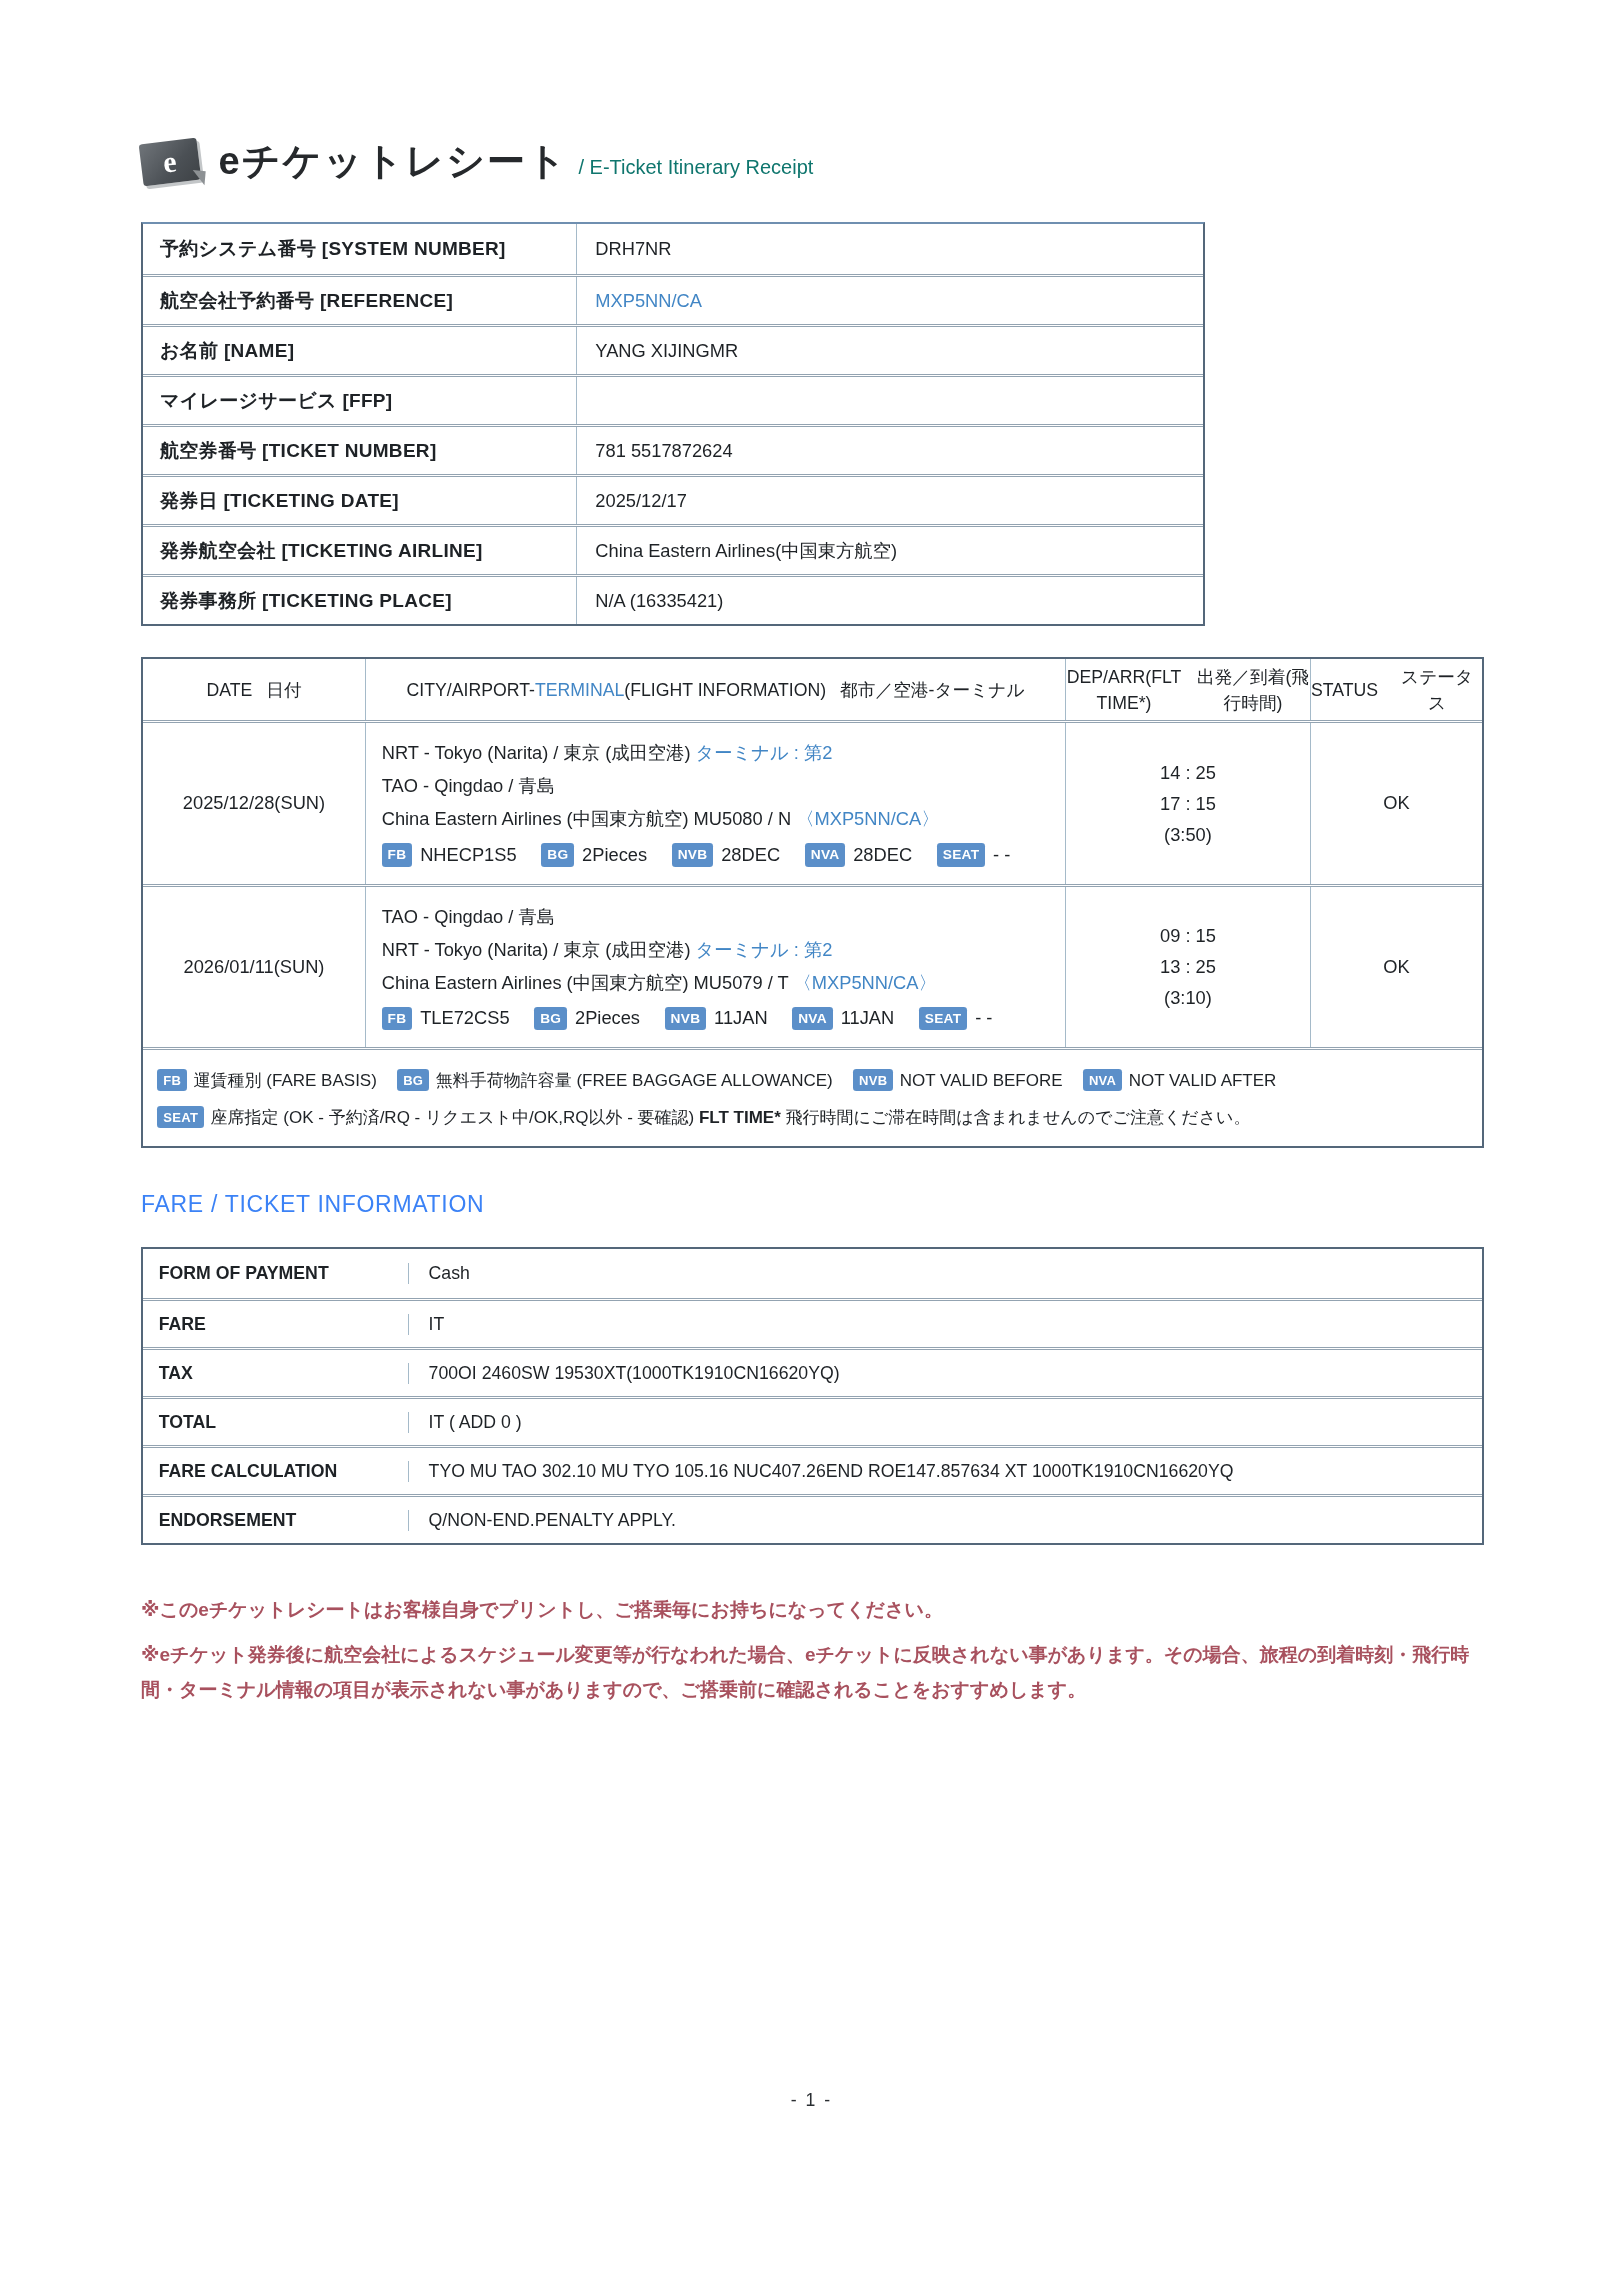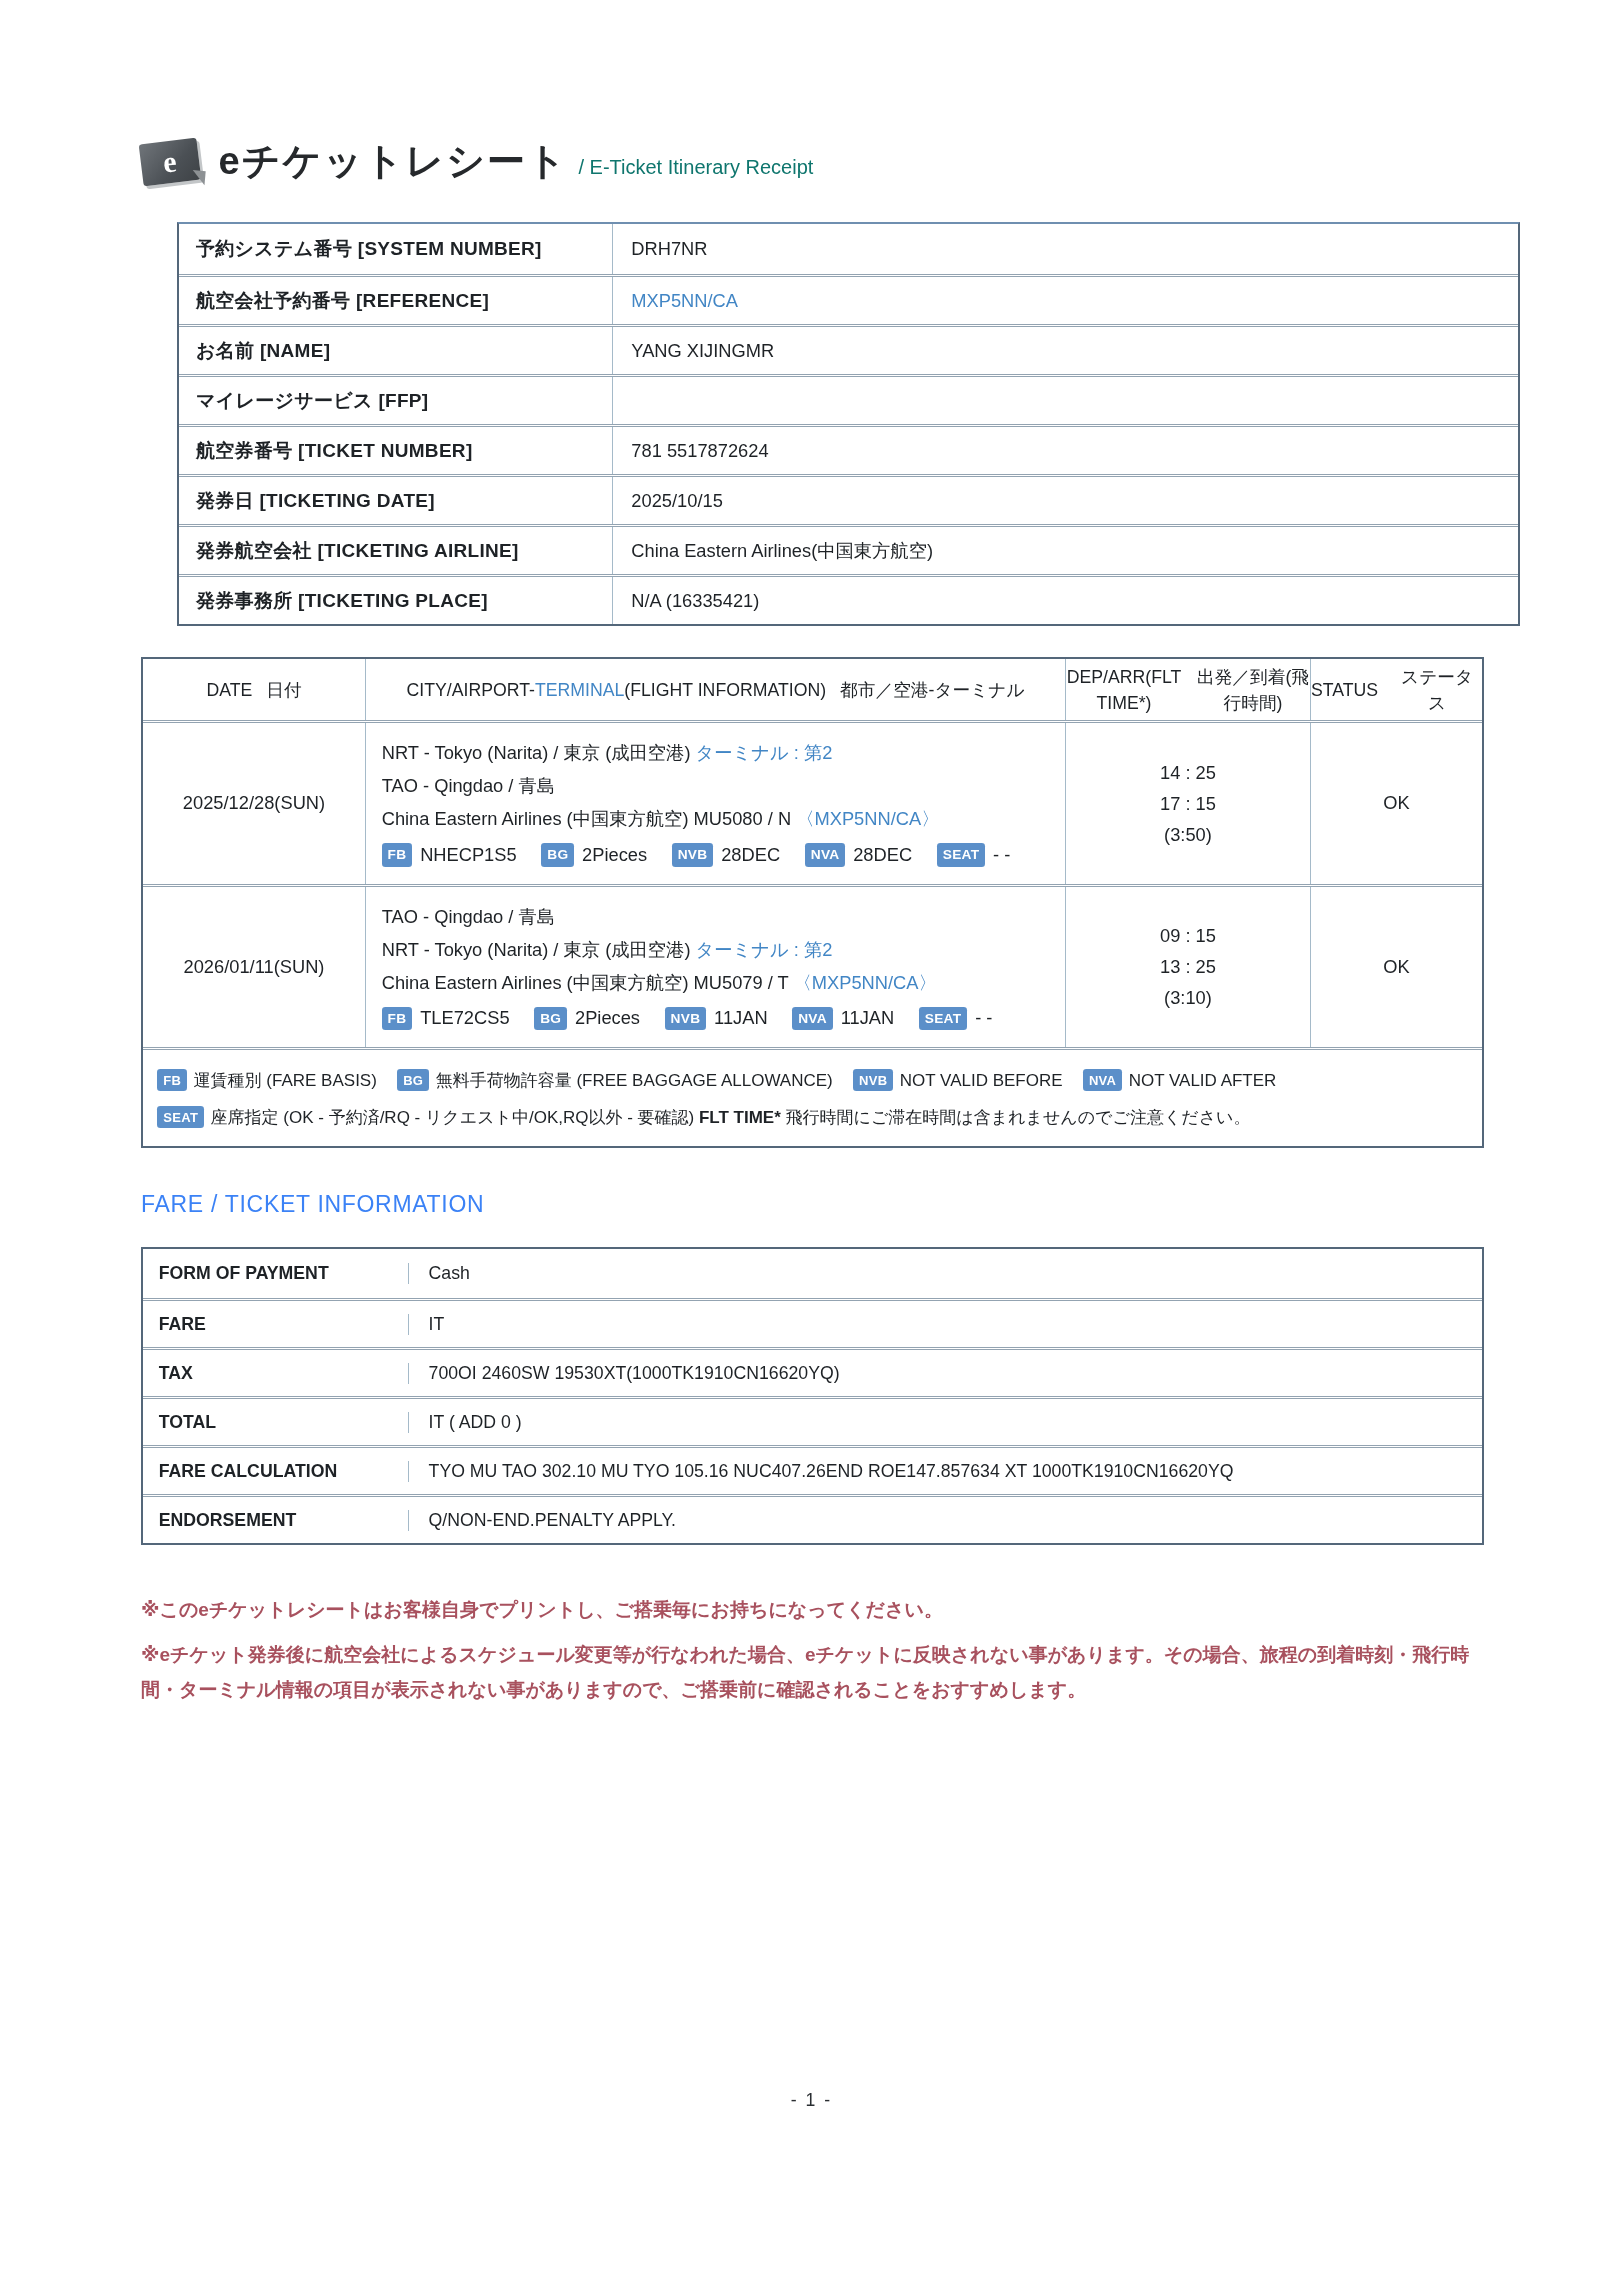--- a/index.html
+++ b/index.html
@@ -32,25 +32,24 @@
     width:0; height:0;
     border-left:13px solid transparent;
     border-top:14.4px solid #8d9194;
     transform:rotate(12deg);
   }
   .title-ja { font-size:38px; font-weight:bold; letter-spacing:2px; color:#26292c; }
   .title-en { font-size:20px; color:#0f766e; margin-left:10.5px; padding-top:9.2px; }
 
   
   .kv-table {
-    width:1343px;
+    width:1064px;
     border:2px solid #54677a;
     border-top:2.6px solid #6f8fb0;
     background:#fff;
-    margin-left:36px;
   }
   .kv-row { display:flex; min-height:50px; }
   .kv-row + .kv-row { border-top:3.3px double #93a3b1; }
   .kv-label {
     width:433px; padding:0 6.5px 0 17px;
     font-size:19px; font-weight:bold; letter-spacing:0.3px;
     display:flex; align-items:center;
   }
   .kv-value {
     flex:1; border-left:1.3px solid #a5bac9;
@@ -164,21 +163,21 @@
       <div class="kv-row">
         <div class="kv-label">マイレージサービス [FFP]</div>
         <div class="kv-value"></div>
       </div>
       <div class="kv-row">
         <div class="kv-label">航空券番号 [TICKET NUMBER]</div>
         <div class="kv-value">781 5517872624</div>
       </div>
       <div class="kv-row">
         <div class="kv-label">発券日 [TICKETING DATE]</div>
-        <div class="kv-value">2025/10/15</div>
+        <div class="kv-value">2025/12/17</div>
       </div>
       <div class="kv-row">
         <div class="kv-label">発券航空会社 [TICKETING AIRLINE]</div>
         <div class="kv-value">China Eastern Airlines(中国東方航空)</div>
       </div>
       <div class="kv-row">
         <div class="kv-label">発券事務所 [TICKETING PLACE]</div>
         <div class="kv-value">N/A (16335421)</div>
       </div>
     </div>

